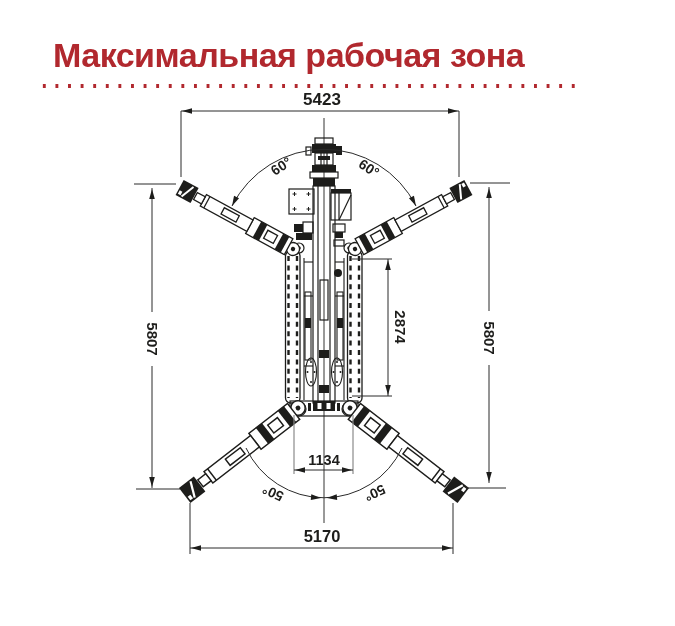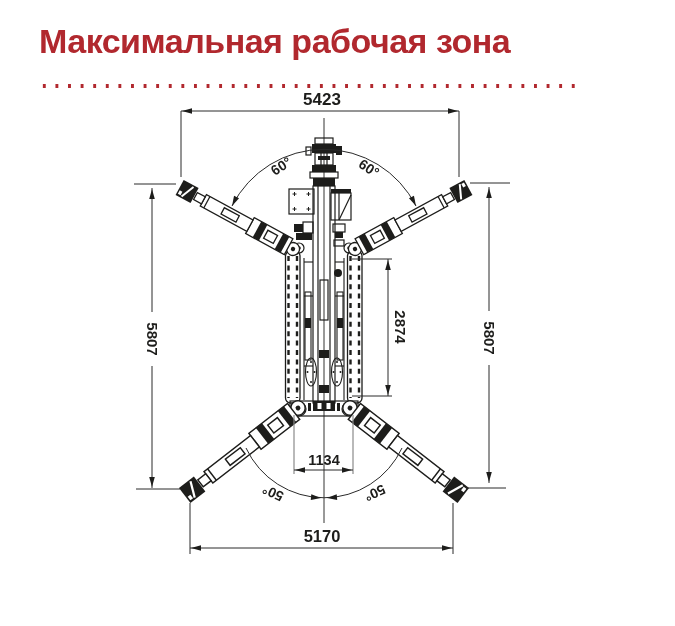--- a/index.html
+++ b/index.html
@@ -1,21 +1,21 @@
 <!DOCTYPE html>
 <html><head>
 <meta charset="utf-8">
 <style>
   html,body{margin:0;padding:0;}
   body{
     width:675px;height:626px;background:#ffffff;position:relative;
     font-family:"Liberation Sans", sans-serif;overflow:hidden;
   }
   .title{
-    position:absolute;left:37px;top:20px;margin:2px;
+    position:absolute;left:37px;top:20px;margin:16px;
     font-size:34px;font-weight:700;letter-spacing:-0.5px;
     color:#b1282e;white-space:nowrap;
   }
   .dotted-rule{
     position:absolute;left:38px;top:83px;width:541px;height:6px;
     background-image:radial-gradient(circle,#b1282e 1.8px,transparent 2px);
     background-size:12.6px 6px;background-repeat:repeat-x;
   }
   svg.diagram{position:absolute;left:0;top:0;}
   svg text{font-family:"Liberation Sans", sans-serif;font-weight:700;fill:#1d1d1b;}

